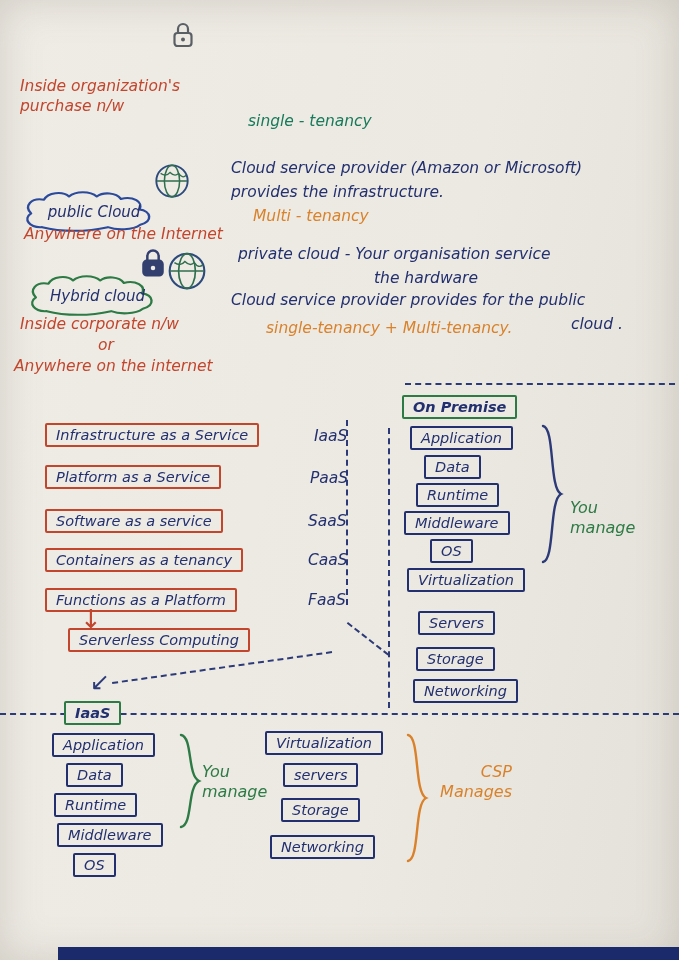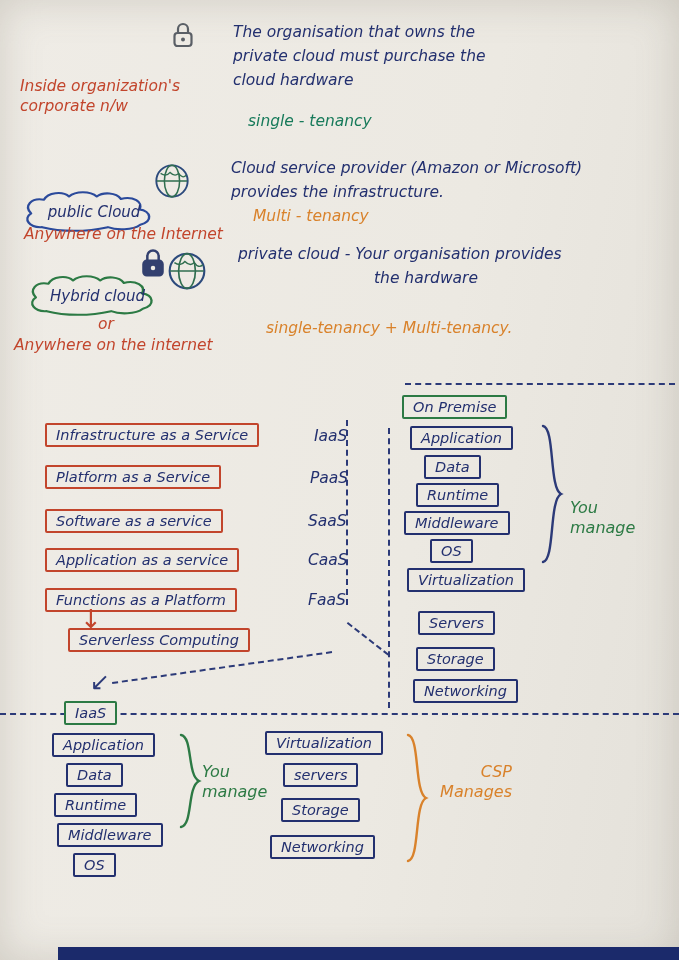--- a/index.html
+++ b/index.html
@@ -31,21 +31,21 @@
   .cloud .lbl{
     position:absolute;left:0;top:52%;transform:translateY(-50%);
     width:100%;text-align:center;font-size:15px;color:var(--ink);white-space:nowrap;
   }
   .box{
     position:absolute;border:2px solid var(--red);color:var(--ink);
     font-size:14.5px;padding:2px 9px;border-radius:2px;white-space:nowrap;
     background:transparent;
   }
   .navy-box{border-color:var(--ink);}
-  .green-box{border-color:var(--green);}
+  .green-box{border-color:var(--green);font-weight:bold;}
   .abbr{position:absolute;font-size:15.5px;color:var(--ink);white-space:nowrap;}
   .dash-h{position:absolute;border-top:2px dashed #2c3a78;height:0;}
   .dash-v{position:absolute;border-left:2px dashed #2c3a78;width:0;}
   .brace svg{display:block;}
   .manage{position:absolute;font-size:16px;line-height:20px;}
   .arrow{position:absolute;font-style:normal;}
   .bottom-bar{position:absolute;left:58px;right:0;bottom:0;height:13px;background:#1b2a6b;}
   .masked{background:var(--paper);}
 </style>
 </head>
@@ -55,31 +55,26 @@
 
 
   <span class="abs" style="left:170px;top:20px;">
     <svg width="26" height="30" viewBox="0 0 24 30">
       <path d="M7 13 V9 a5 5 0 0 1 10 0 v4" fill="none" stroke="#5a5f66" stroke-width="2.2"></path>
       <rect x="3.5" y="13" width="17" height="13" rx="3" fill="none" stroke="#5a5f66" stroke-width="2.2"></rect>
       <circle cx="12" cy="19.5" r="2" fill="#5a5f66"></circle>
     </svg>
   </span>
 
-  <div class="abs note" style="left:233px;top:20px;">
-    <div>The organisation that owns the</div>
-    <div>private cloud must purchase the</div>
-    <div>cloud hardware</div>
-  </div>
 
   <div class="abs note teal-t" style="left:248px;top:95px;margin-top:14px;">single - tenancy</div>
 
   <div class="abs note red-t" style="left:20px;top:76px;line-height:20px;">
     <div>Inside organization's</div>
-    <div>corporate n/w</div>
+    <div>purchase n/w</div>
   </div>
 
   <span class="abs" style="left:153px;top:162px;">
     <svg width="38" height="38" viewBox="0 0 40 40">
       <circle cx="20" cy="20" r="16.5" fill="none" stroke="#2c4a7c" stroke-width="2"></circle>
       <ellipse cx="20" cy="20" rx="8" ry="16.5" fill="none" stroke="#2f6e4f" stroke-width="1.6"></ellipse>
       <line x1="4" y1="20" x2="36" y2="20" stroke="#2f6e4f" stroke-width="1.6"></line>
       <path d="M8 12 q6 4 10 -1 q5 5 9 1 q4 6 8 2" fill="none" stroke="#2f6e4f" stroke-width="1.4"></path>
     </svg>
   </span>
@@ -110,35 +105,40 @@
   <span class="abs" style="left:166px;top:250px;">
     <svg width="42" height="42" viewBox="0 0 40 40">
       <circle cx="20" cy="20" r="16.5" fill="none" stroke="#2c4a7c" stroke-width="2"></circle>
       <ellipse cx="20" cy="20" rx="8" ry="16.5" fill="none" stroke="#2f6e4f" stroke-width="1.6"></ellipse>
       <line x1="4" y1="20" x2="36" y2="20" stroke="#2f6e4f" stroke-width="1.6"></line>
       <path d="M8 12 q6 4 10 -1 q5 5 9 1 q4 6 8 2" fill="none" stroke="#2f6e4f" stroke-width="1.4"></path>
     </svg>
   </span>
 
   <div class="abs note" style="left:238px;top:242px;">
-    <div>private cloud - Your organisation provides</div>
+    <div>private cloud - Your organisation service</div>
     <div style="padding-left:136px;">the hardware</div>
   </div>
 
+  <div class="abs note" style="left:231px;top:288px;">
+    <div>Cloud service provider provides for the public</div>
+    <div style="padding-left:340px;">cloud .</div>
+  </div>
 
   <div class="cloud" style="left:25px;top:274px;width:145px;height:42px;">
     <svg viewBox="0 0 160 52" preserveAspectRatio="none">
       <path d="M24 46 C10 47 3 36 12 29 C4 20 12 9 26 12 C30 3 46 1 53 8 C60 1 76 1 83 8 C90 2 104 3 109 11 C122 7 134 15 129 24 C142 26 144 39 130 43 C122 50 104 50 95 46 C72 52 44 52 24 46 Z" fill="none" stroke="#2c7a44" stroke-width="2.6" stroke-linejoin="round"></path>
     </svg>
     <div class="lbl">Hybrid cloud</div>
   </div>
 
   <div class="abs note orange-t" style="left:266px;top:316px;">single-tenancy + Multi-tenancy.</div>
 
   <div class="abs note red-t" style="left:20px;top:314px;line-height:21px;">
+    <div>Inside corporate n/w</div>
     <div style="padding-left:78px;">or</div>
     <div style="margin-left:-6px;">Anywhere on the internet</div>
   </div>
 
   <div class="dash-h" style="left:405px;top:383px;width:270px;"></div>
   <div class="dash-v" style="left:346px;top:420px;height:185px;"></div>
   <div class="dash-v" style="left:388px;top:428px;height:280px;"></div>
   <div class="dash-h" style="left:348px;top:622px;width:52px;transform:rotate(38deg);transform-origin:left top;"></div>
   <div class="dash-h" style="left:112px;top:682px;width:222px;transform:rotate(-8deg);transform-origin:left top;"></div>
   <span class="arrow" style="left:90px;top:668px;font-size:24px;color:#2c3a78;position:absolute;">↙</span>
@@ -146,21 +146,21 @@
 
   <div class="box" style="left:45px;top:423px;">Infrastructure as a Service</div>
   <div class="abbr" style="left:314px;top:427px;">IaaS</div>
 
   <div class="box" style="left:45px;top:465px;">Platform as a Service</div>
   <div class="abbr" style="left:310px;top:469px;">PaaS</div>
 
   <div class="box" style="left:45px;top:509px;">Software as a service</div>
   <div class="abbr" style="left:308px;top:512px;">SaaS</div>
 
-  <div class="box" style="left:45px;top:548px;">Application as a service</div>
+  <div class="box" style="left:45px;top:548px;">Containers as a tenancy</div>
   <div class="abbr" style="left:308px;top:551px;">CaaS</div>
 
   <div class="box" style="left:45px;top:588px;">Functions as a Platform</div>
   <div class="abbr" style="left:308px;top:591px;font-style:italic;">FaaS</div>
 
   <span class="arrow" style="left:80px;top:604px;font-size:26px;color:var(--red);position:absolute;">↓</span>
 
   <div class="box" style="left:68px;top:628px;">Serverless Computing</div>
 
   <div class="box green-box masked" style="left:402px;top:395px;">On Premise</div>

